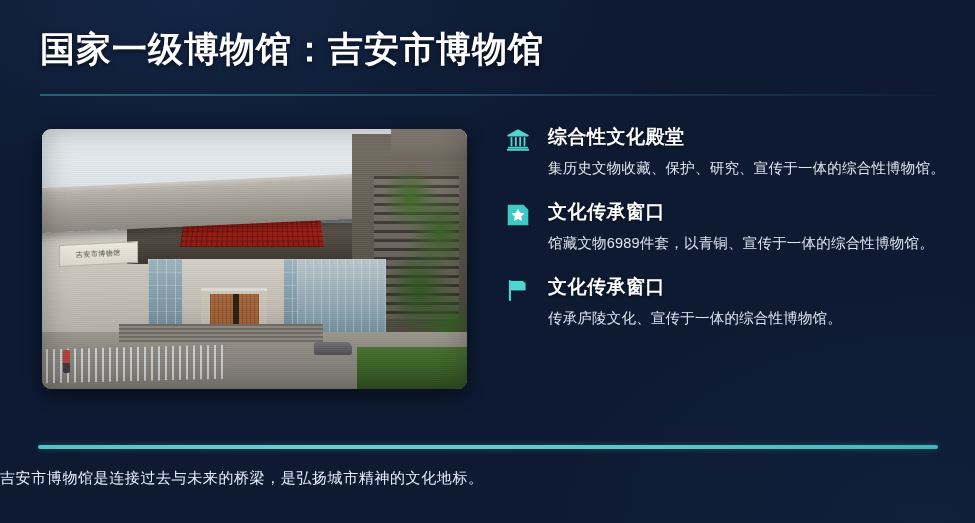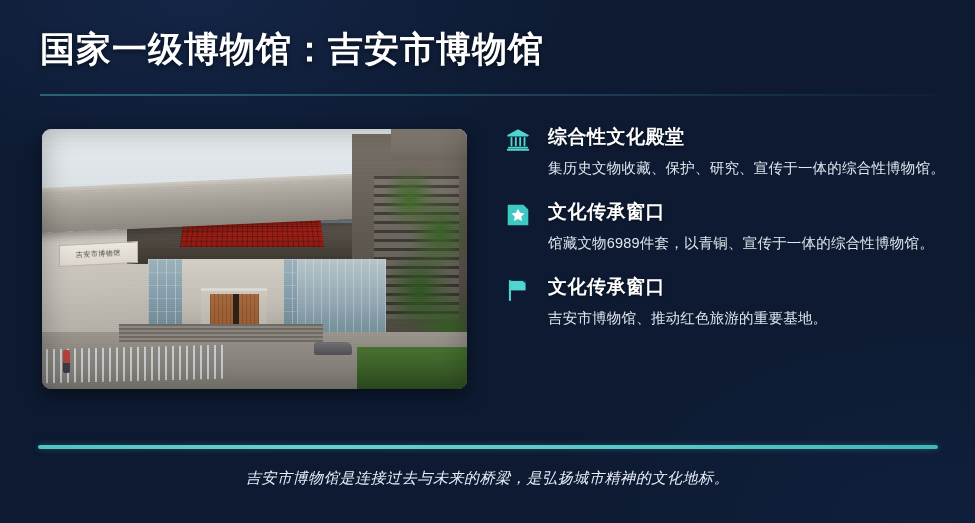--- a/index.html
+++ b/index.html
@@ -285,26 +285,25 @@
     width: 900px;
     height: 4px;
     border-radius: 2px;
     background: linear-gradient(to right, #4fc4c4 0%, #63d2cf 30%, #55c8c8 70%, #3fb7ba 100%);
     box-shadow: 0 0 6px rgba(79,196,196,0.35);
   }
   .footer-text {
     position: absolute;
     left: 0; right: 0;
     top: 43px;
-    text-align: center;
+    text-align: left;
     font-size: 15px;
     line-height: 24px;
     color: #e8eefb;
     letter-spacing: .6px;
-    font-style: italic;
   }
 </style>
 </head>
 <body>
 
 <div class="slide">
 
   <div class="header">
     <h1 class="slide-title">国家一级博物馆：吉安市博物馆</h1>
     <div class="title-rule"></div>
@@ -375,21 +374,21 @@
 
       <div class="feature">
         <span class="feature-icon">
           <svg width="26" height="26" viewBox="0 0 24 24">
             <rect x="3.6" y="3" width="1.9" height="19" fill="#4fd6d0"></rect>
             <path d="M5.5 3.6 H19 V12.4 H5.5 Z" fill="#4fd6d0"></path>
             <path d="M16.6 3.6 H19 V6.1 Z" fill="#0d1a31"></path>
           </svg>
         </span>
         <p class="feature-title">文化传承窗口</p>
-        <p class="feature-desc">吉安市博物馆、推动红色旅游的重要基地。</p>
+        <p class="feature-desc">传承庐陵文化、宣传于一体的综合性博物馆。</p>
       </div>
 
     </div>
   </div>
 
   <div class="footer">
     <div class="footer-rule"></div>
     <div class="footer-text">吉安市博物馆是连接过去与未来的桥梁，是弘扬城市精神的文化地标。</div>
   </div>
 

